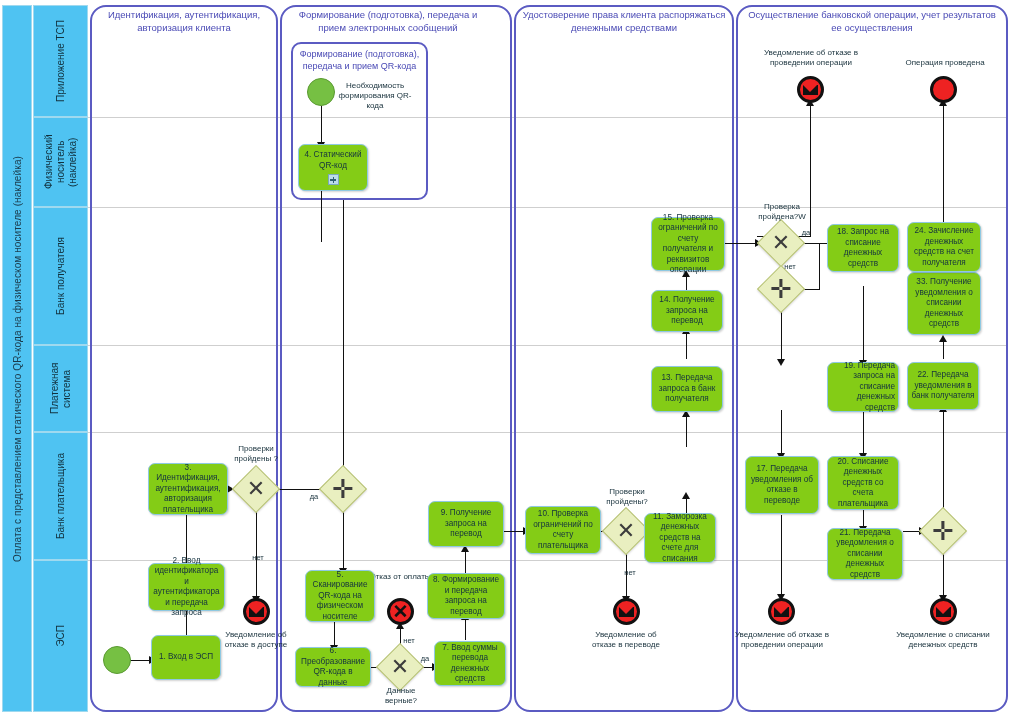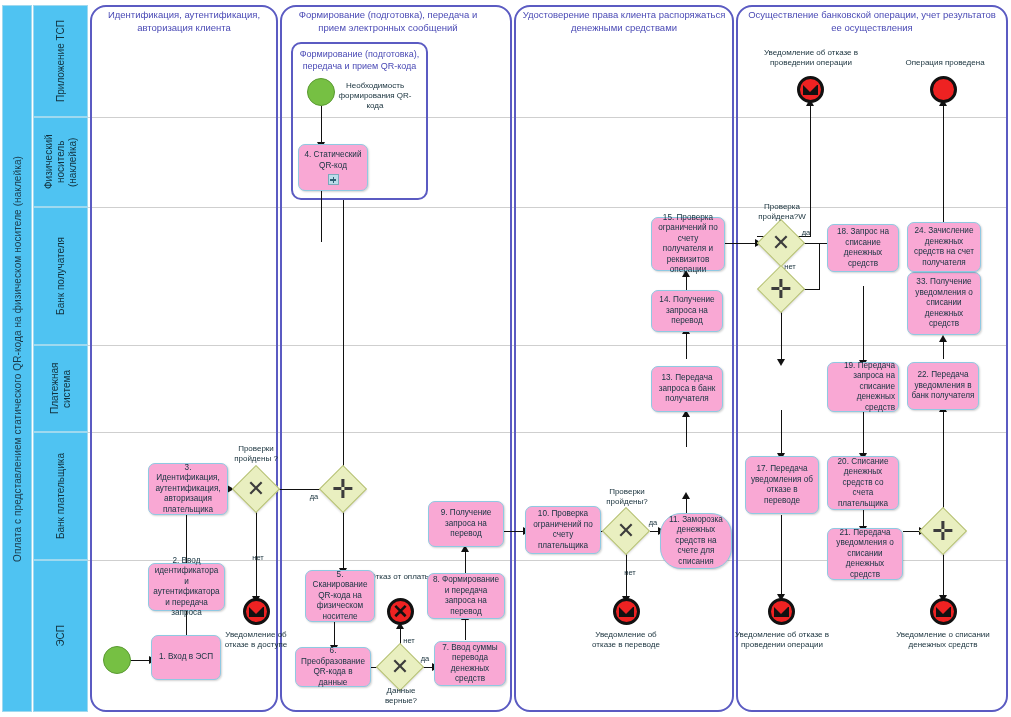--- a/index.html
+++ b/index.html
@@ -87,21 +87,21 @@
     position: absolute;
     color: #4a4ab5;
     font-size: 9px;
     text-align: center;
     line-height: 12px;
   }
 
   
   .task {
     position: absolute;
-    background: #f9a8d4;
+    background: #84cc16;
     border: 1px solid #8fc9e2;
     border-radius: 7px;
     box-shadow: 1px 1px 2px rgba(0,0,0,.18);
     color: #14323f;
     font-size: 8.2px;
     line-height: 10.5px;
     display: flex;
     align-items: center;
     justify-content: center;
     text-align: center;
@@ -491,21 +491,21 @@
   <div class="task" style="left:427px;top:573px;width:78px;height:46px;">
       <span>8. Формирование и передача запроса на перевод</span>
     </div>
   <div class="task" style="left:428px;top:501px;width:76px;height:46px;">
       <span>9. Получение запроса на перевод</span>
     </div>
 
   <div class="task" style="left:525px;top:506px;width:76px;height:48px;">
       <span>10. Проверка ограничений по счету плательщика</span>
     </div>
-  <div class="task" style="left:660px;top:513px;width:72px;height:56px;border-radius:21px;">
+  <div class="task" style="left:644px;top:513px;width:72px;height:50px;">
       <span>11. Заморозка денежных средств на счете для списания</span>
     </div>
   <div class="task" style="left:651px;top:366px;width:72px;height:46px;">
       <span>13. Передача запроса в банк получателя</span>
     </div>
   <div class="task" style="left:651px;top:290px;width:72px;height:42px;">
       <span>14. Получение запроса на перевод</span>
     </div>
   <div class="task" style="left:651px;top:217px;width:74px;height:54px;">
       <span>15. Проверка ограничений по счету получателя и реквизитов операции</span>

